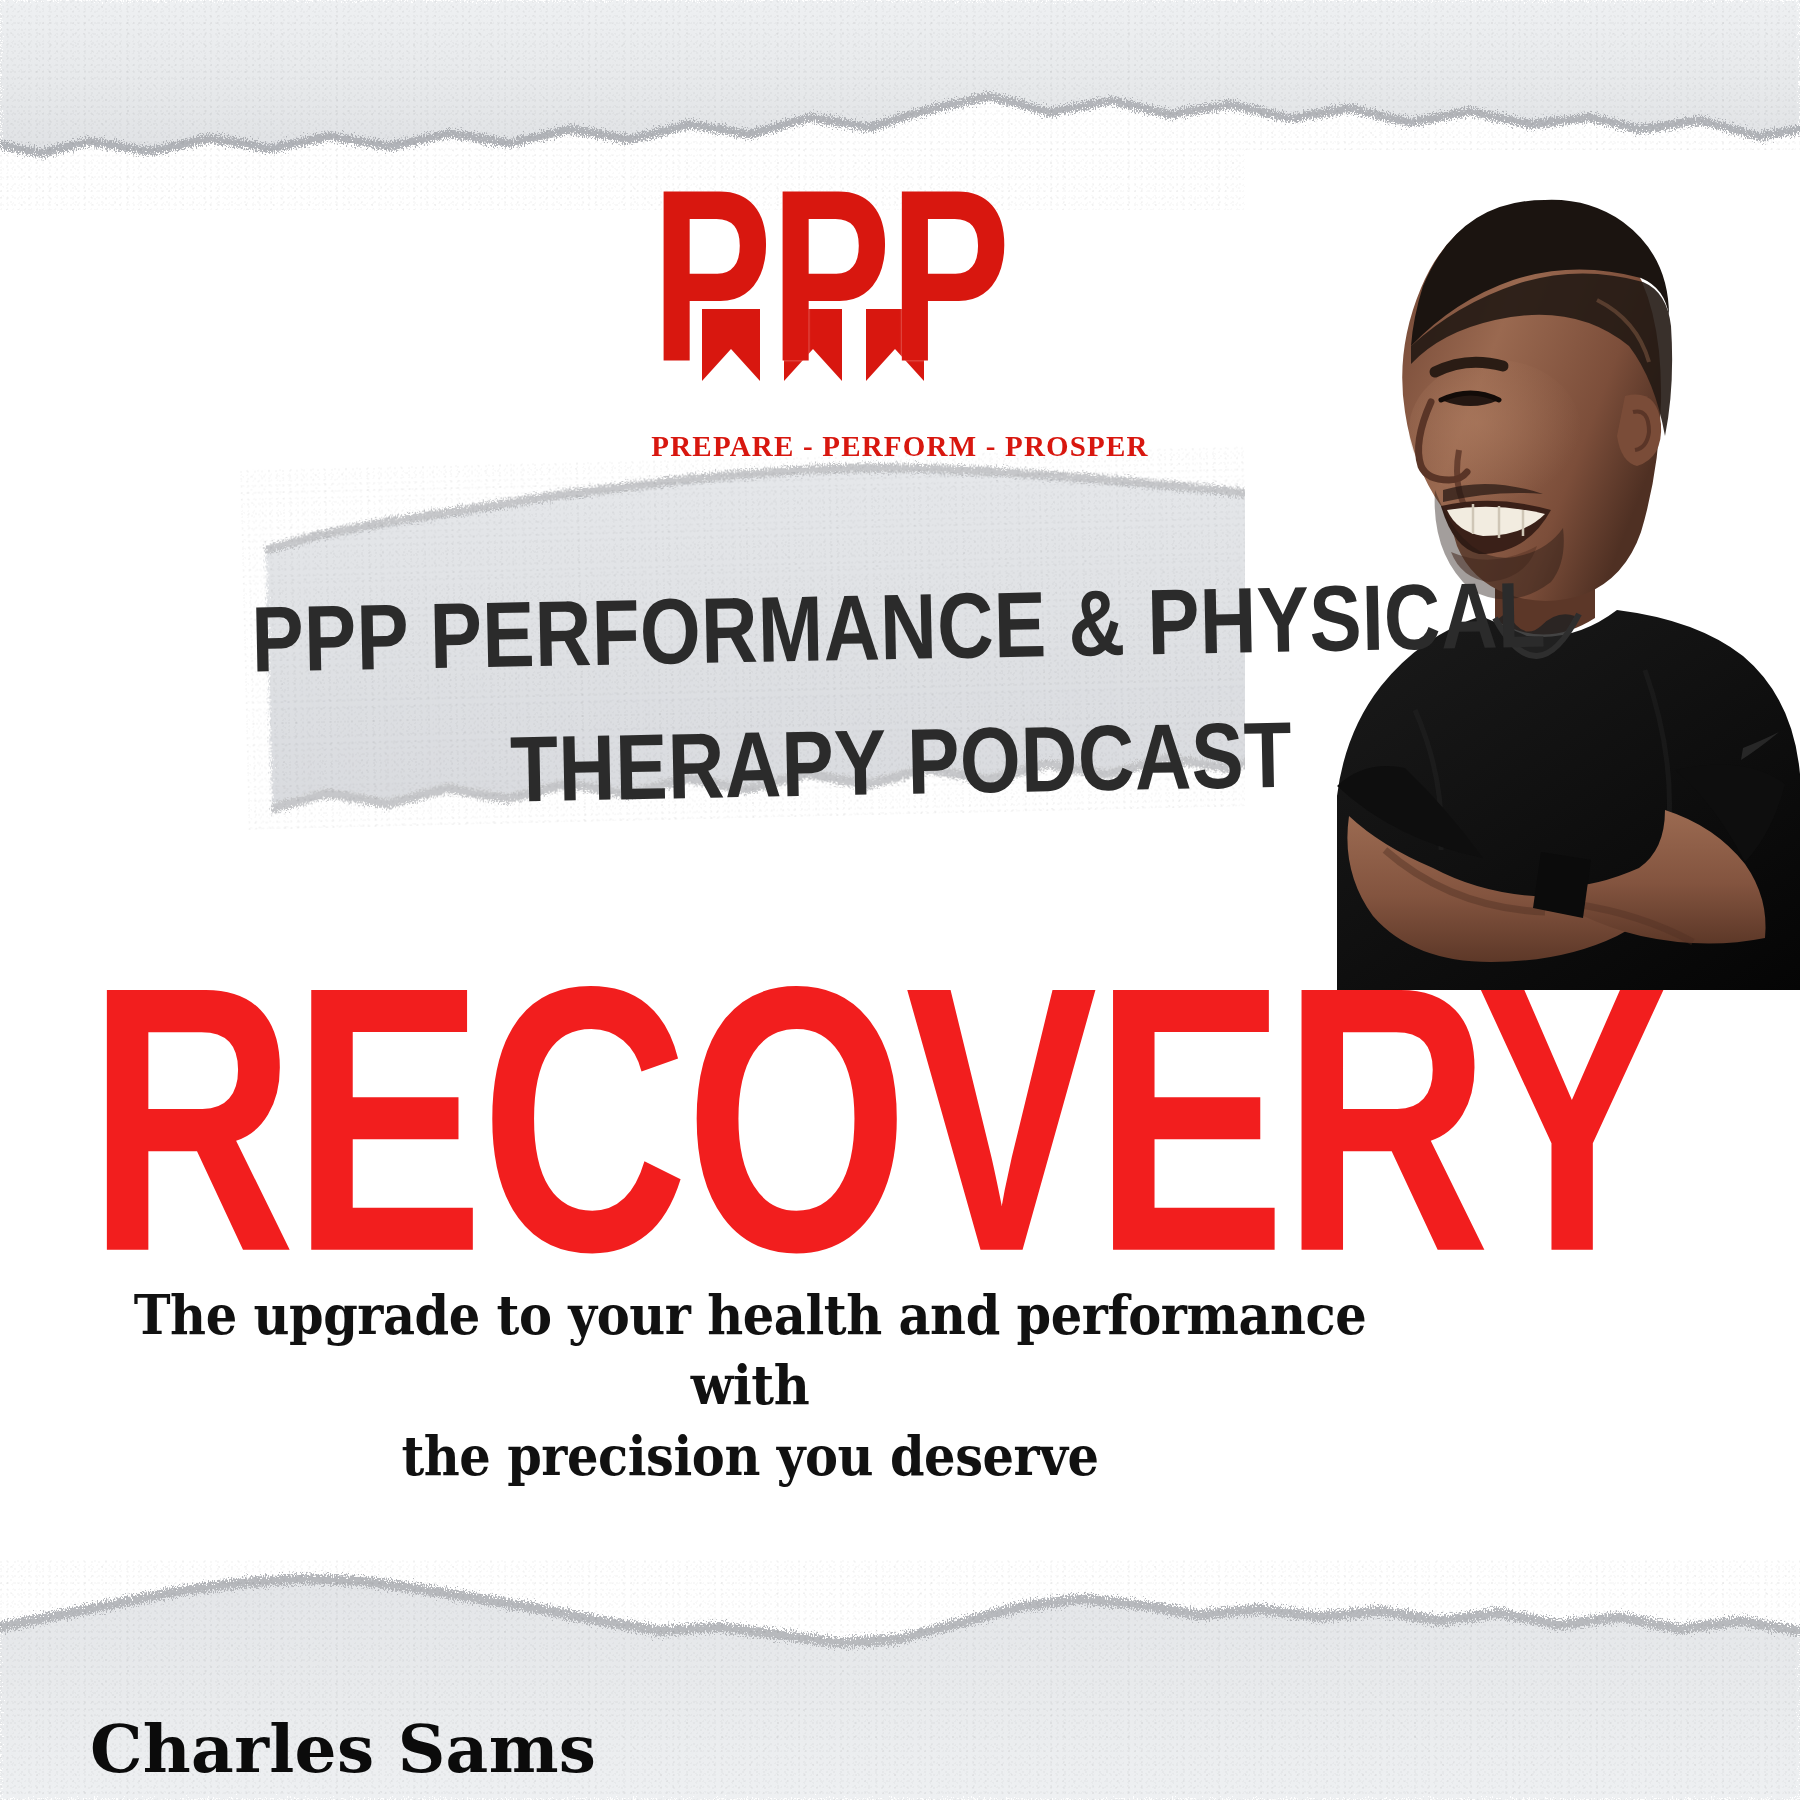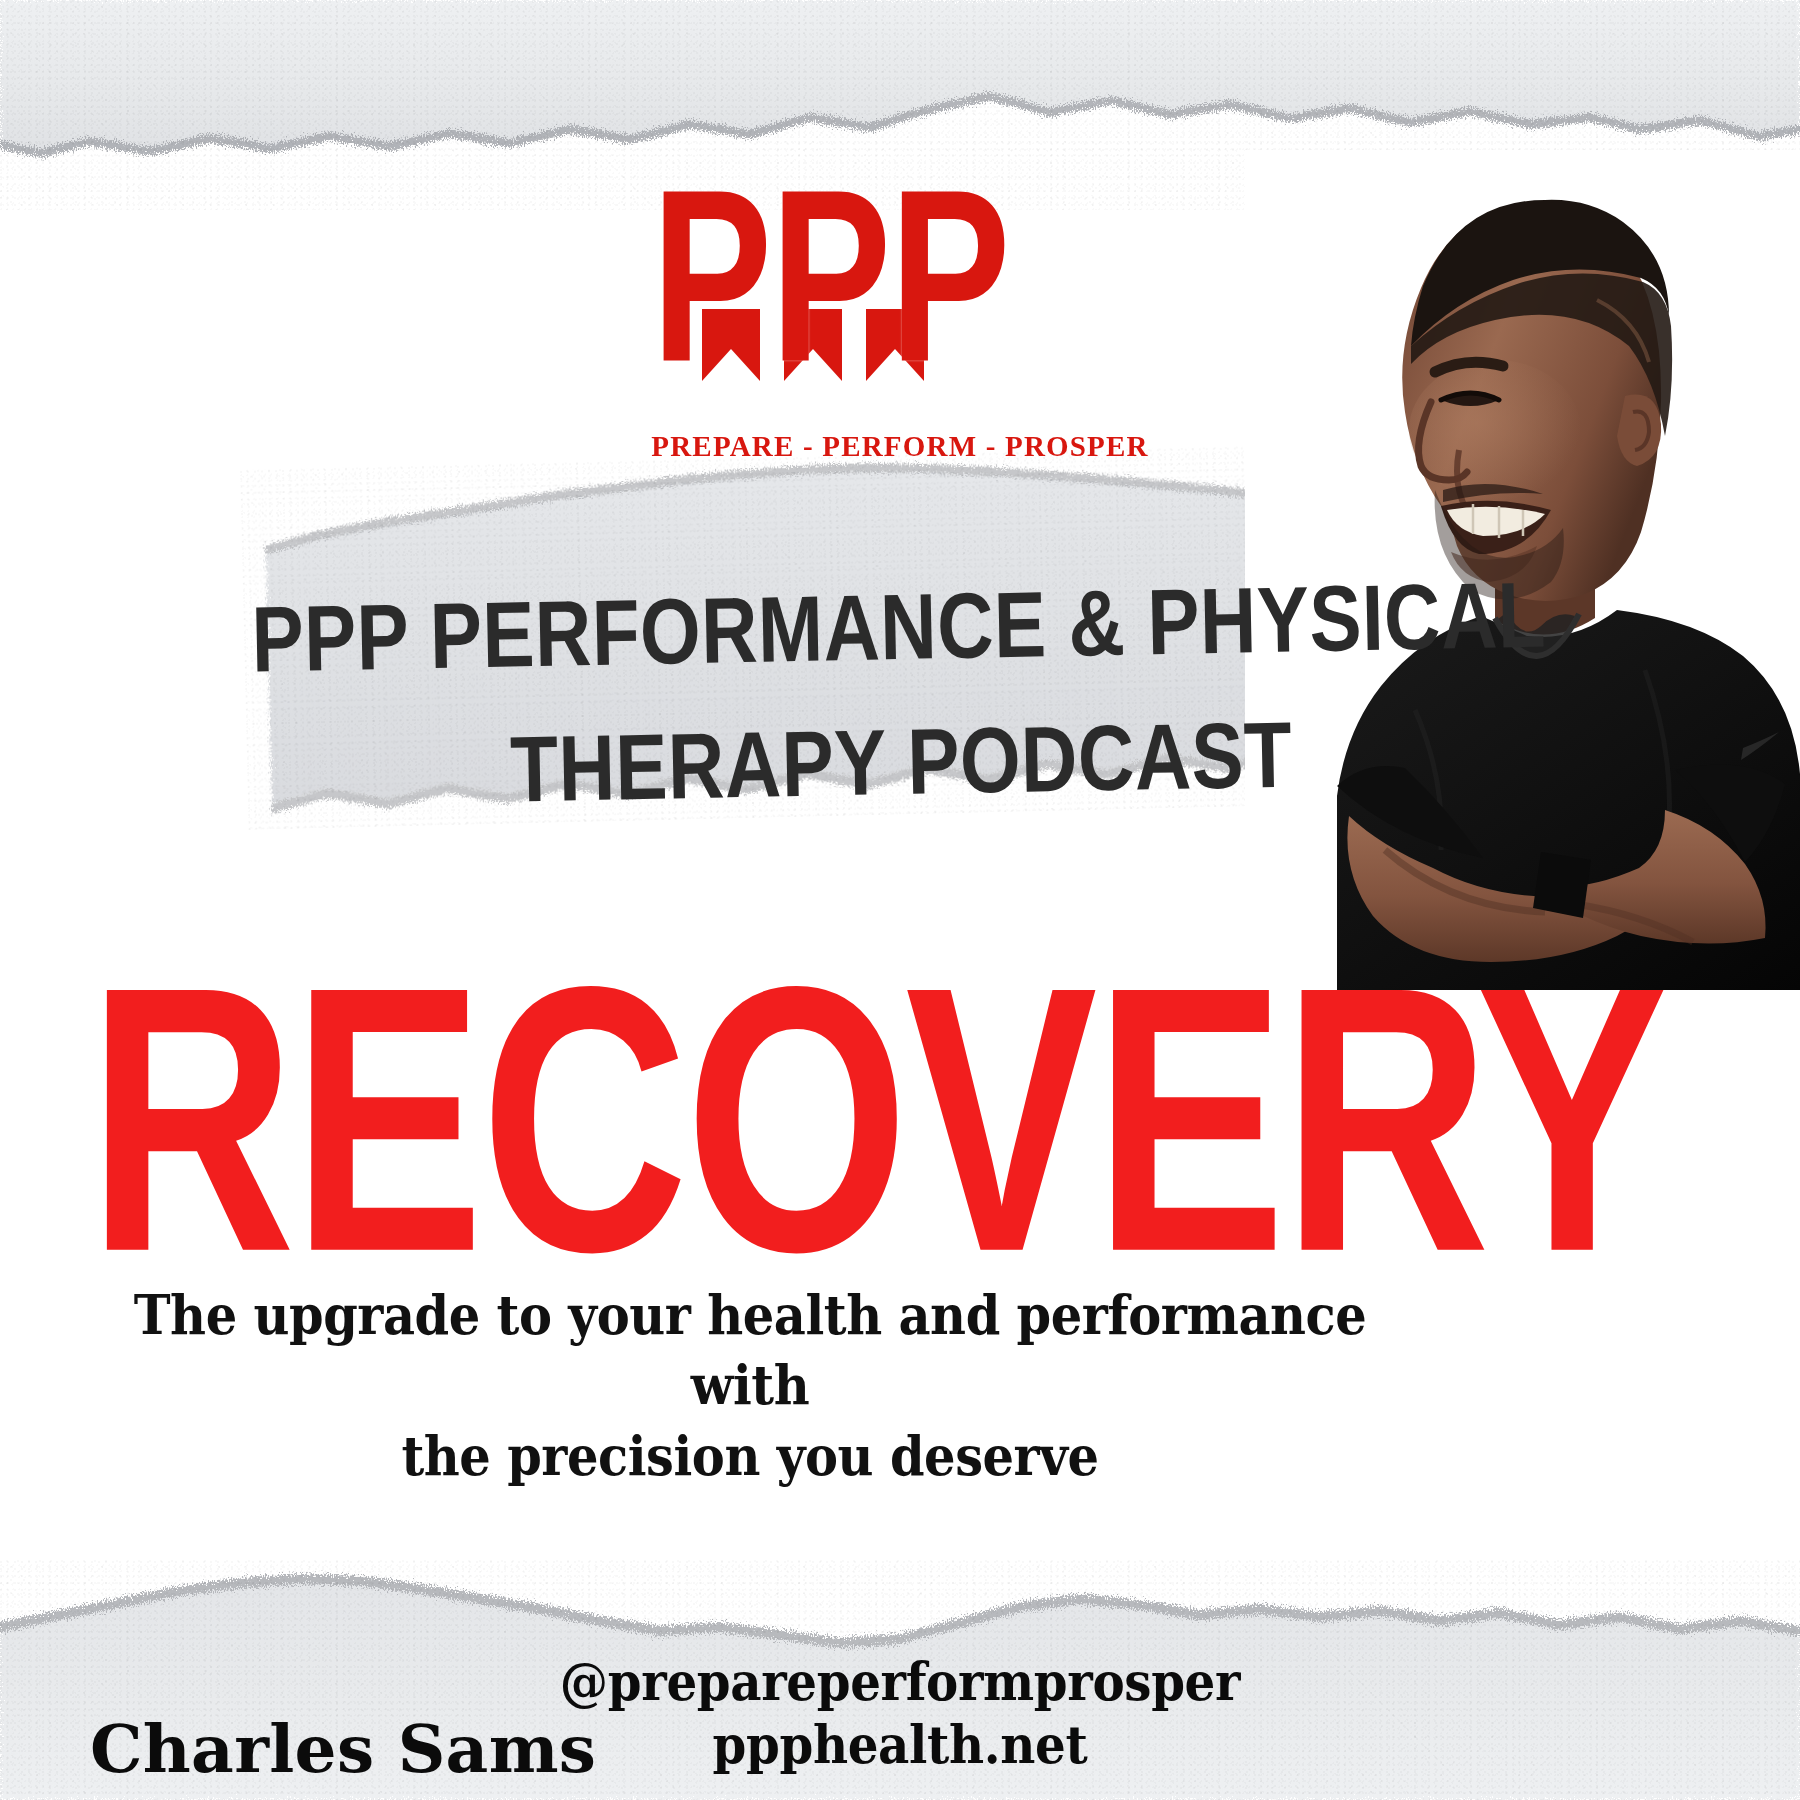--- a/index.html
+++ b/index.html
@@ -405,18 +405,14 @@
            L1440,56 L1500,48 L1560,60 L1620,52 L1680,64 L1740,56 L1800,66
            L1800,76 L1740,66 L1680,74 L1620,62 L1560,70 L1500,58 L1440,66
            L1380,56 L1320,62 L1260,54 L1200,60 L1140,50 L1080,44 L1020,52
            L960,68 L900,84 L840,88 L780,80 L720,72 L660,76 L600,66 L540,54
            L480,44 L420,34 L360,26 L300,24 L240,28 L180,36 L120,48 L60,60 L0,72 Z"></path>
     </svg>
     <div class="grain"></div>
   </div>
 
   <div id="footer-host">Charles Sams</div>
-  <div id="footer-links">
-    <span class="ln">@prepareperformprosper</span>
-    <span class="ln">ppphealth.net</span>
-  </div>
 
 </div>
 
 </body></html>

